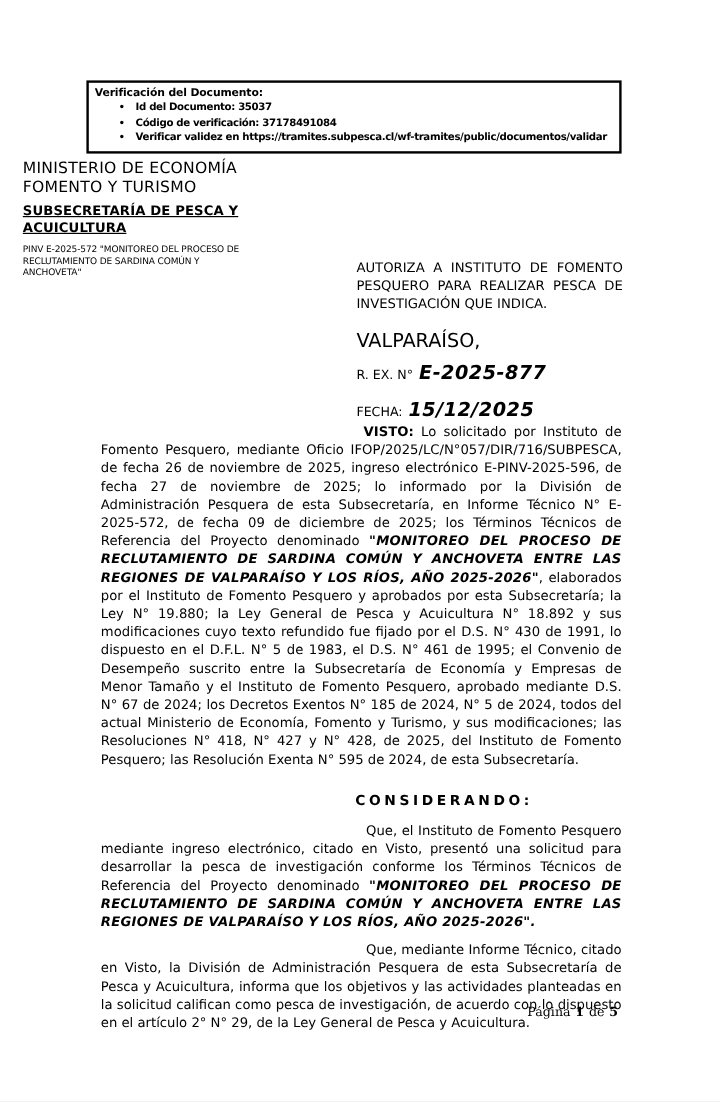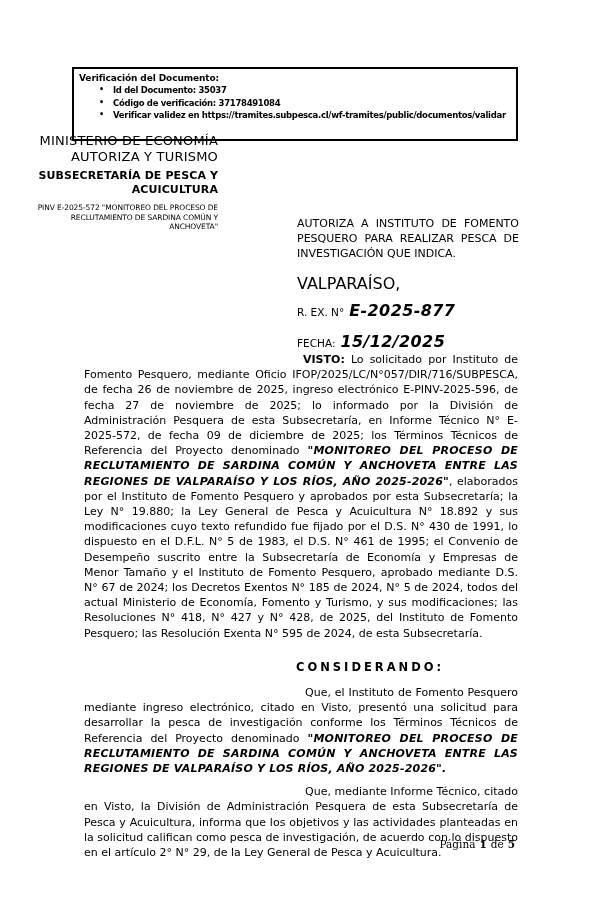--- a/index.html
+++ b/index.html
@@ -3,30 +3,30 @@
 <meta charset="utf-8">
 <style>
   html,body{margin:0;padding:0;background:#e8e8e8;}
   *{box-sizing:border-box;}
   .page{
     position:relative;width:600px;height:918px;margin:0 auto;background:#ffffff;
     color:#000;font-family:"DejaVu Sans",sans-serif;overflow:hidden;
   }
   
   .ver-box{
-    position:absolute;left:72px;top:67px;width:446px;height:74px;
+    position:absolute;left:72px;top:67px;width:446px;height:61px;
     border:2px solid #000;padding:3px 4px 2px 5px;font-weight:bold;background:#fff;
   }
   .ver-title{font-size:9px;line-height:12px;letter-spacing:-0.1px;}
   .ver-item{display:flex;font-size:8.5px;line-height:12.5px;letter-spacing:-0.3px;white-space:nowrap;}
   .ver-item .bullet{flex:none;width:14px;margin-left:20px;font-size:8px;letter-spacing:0;}
   
-  .header-left{position:absolute;left:34px;top:133px;width:184px;text-align:right;}
+  .header-left{position:absolute;left:19px;top:133px;width:184px;text-align:left;}
   .ministry{font-size:13px;line-height:15.5px;letter-spacing:0.2px;}
-  .subse{margin-top:5px;font-size:11px;line-height:14px;font-weight:bold;letter-spacing:0.1px;}
+  .subse{margin-top:5px;font-size:11px;line-height:14px;font-weight:bold;text-decoration:underline;letter-spacing:0.1px;}
   .pinv{margin-top:6px;font-size:7.5px;line-height:9.5px;letter-spacing:-0.1px;}
   
   .header-right{position:absolute;left:297px;top:216px;width:222px;}
   .subject{font-size:11px;line-height:15.2px;text-align:justify;}
   .city{margin-top:14px;font-size:16px;line-height:15.2px;}
   .numline{margin-top:10px;display:flex;align-items:baseline;gap:5px;}
   .numline .lbl{font-size:10.5px;}
   .numline .val{font-size:16px;font-weight:bold;letter-spacing:0.4px;font-style:italic;}
   .numline.fecha{margin-top:12px;}
   
@@ -63,21 +63,21 @@
       <span>Código de verificación: 37178491084</span>
     </div>
     <div class="ver-item">
       <span class="bullet">•</span>
       <span>Verificar validez en https://tramites.subpesca.cl/wf-tramites/public/documentos/validar</span>
     </div>
   </div>
 
   <div class="header-left">
     <div class="ministry">MINISTERIO DE ECONOMÍA</div>
-    <div class="ministry">AUTORIZA Y TURISMO</div>
+    <div class="ministry">FOMENTO Y TURISMO</div>
     <div class="subse">SUBSECRETARÍA DE PESCA Y ACUICULTURA</div>
     <div class="pinv">PINV E-2025-572 "MONITOREO DEL PROCESO DE RECLUTAMIENTO DE SARDINA COMÚN Y ANCHOVETA"</div>
   </div>
 
   <div class="header-right">
     <div class="subject">AUTORIZA A INSTITUTO DE FOMENTO PESQUERO PARA REALIZAR PESCA DE INVESTIGACIÓN QUE INDICA.</div>
     <div class="city">VALPARAÍSO,</div>
     <div class="numline">
       <span class="lbl">R. EX. N°</span>
       <span class="val">E-2025-877</span>

